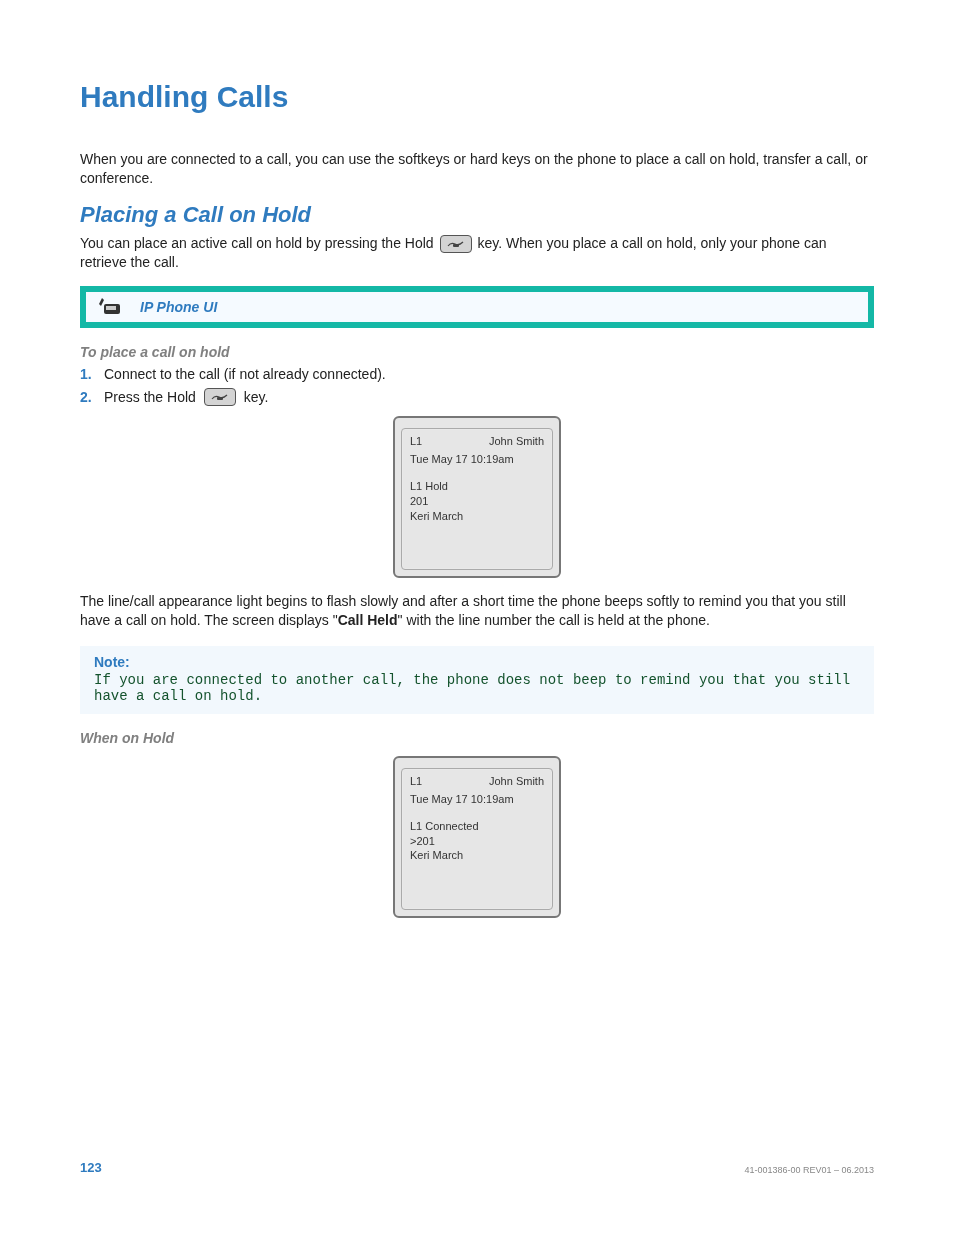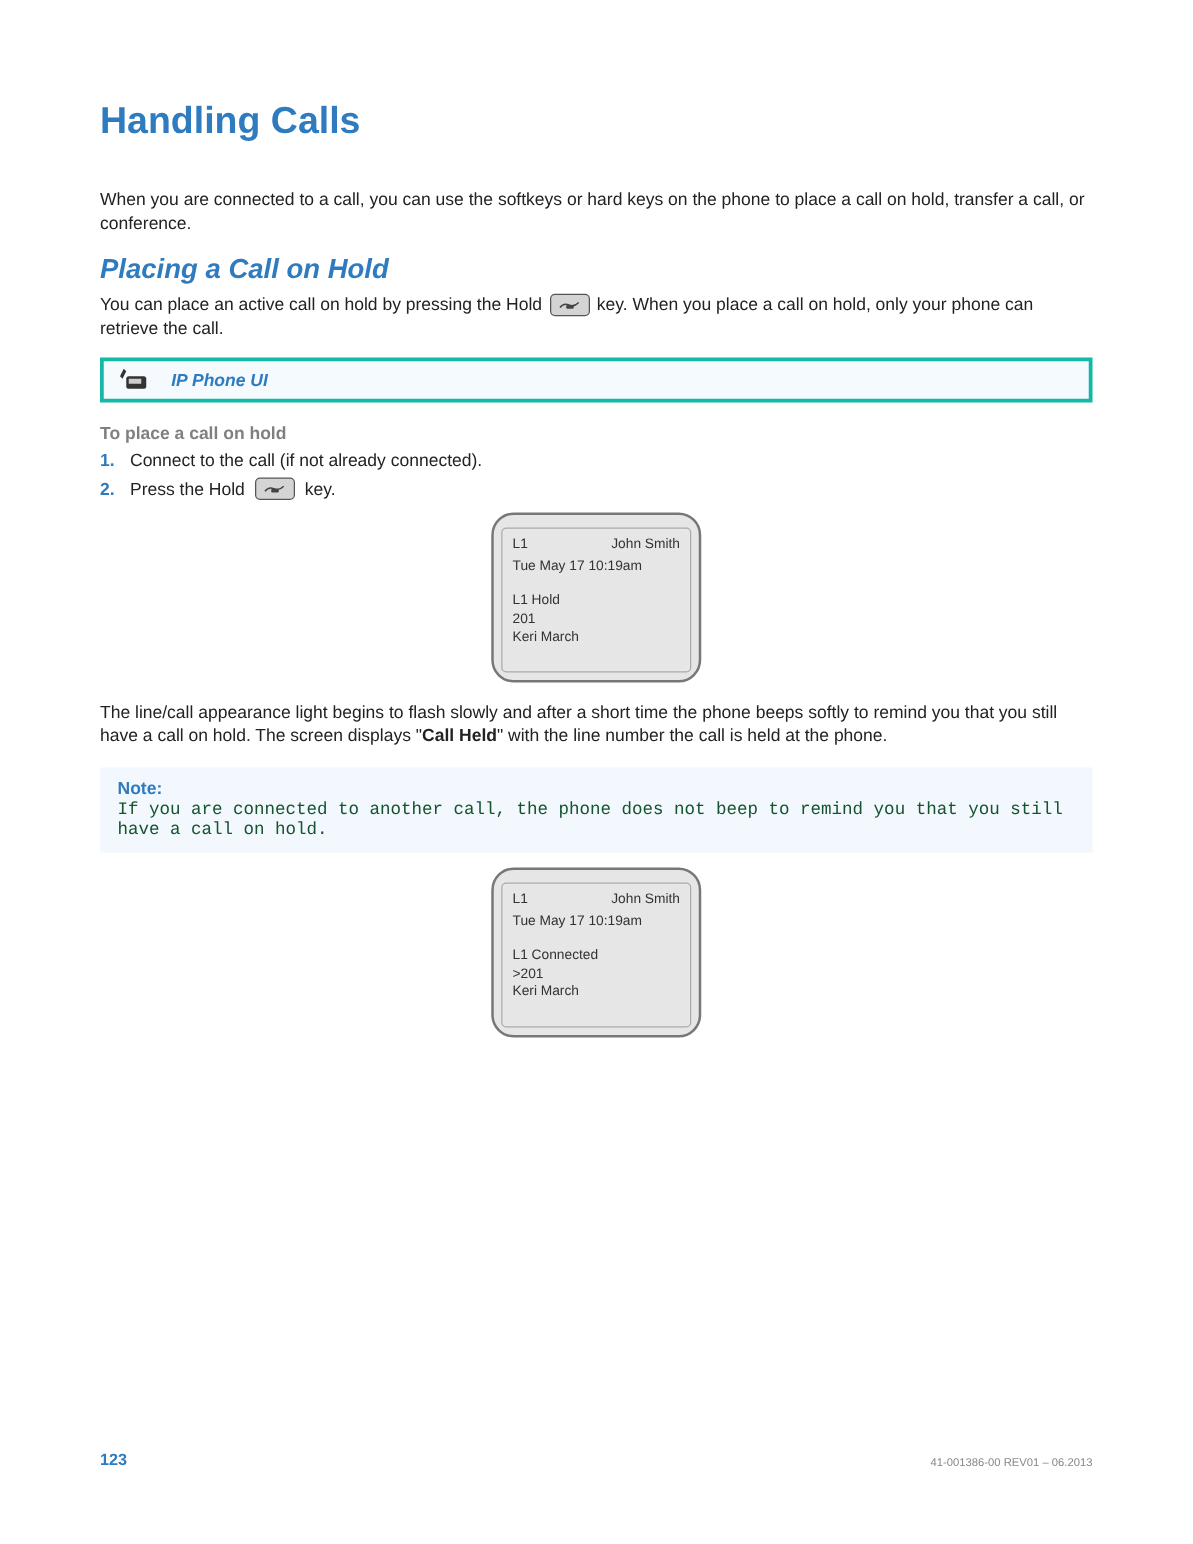--- a/index.html
+++ b/index.html
@@ -30,26 +30,27 @@
   }
   h2.section {
     color: #2f7bbf;
     font-style: italic;
     font-weight: 700;
     font-size: 22px;
     margin: 8px 0 6px 0;
   }
   h3.subsection {
     color: #808080;
+    font-style: italic;
     font-weight: 700;
     font-size: 14px;
     margin: 16px 0 4px 0;
   }
   .ui-bar {
-    border: 3px solid #14b8a6;
+    border: 6px solid #14b8a6;
     background: #f5faff;
     display: flex;
     align-items: center;
     gap: 14px;
     padding: 4px 10px;
     margin: 10px 0 14px 0;
   }
   .ui-bar-label {
     color: #2f7bbf;
     font-style: italic;
@@ -86,23 +87,23 @@
     vertical-align: middle;
   }
   .hold-key svg { display: block; }
   .phone-wrap {
     display: flex;
     justify-content: center;
     margin: 10px 0 14px 0;
   }
   .phone-screen {
     width: 168px;
-    height: 136px;
+    height: 162px;
     border: 2.5px solid #777;
-    border-radius: 18px;
+    border-radius: 6px;
     background: #e6e6e6;
     box-sizing: border-box;
     padding: 10px 6px 6px 6px;
     display: flex;
     flex-direction: column;
   }
   .phone-inner {
     border: 1px solid #aaa;
     border-radius: 4px;
     flex: 1;
@@ -227,20 +228,21 @@
 
   <p class="body">
     <span>The line/call appearance light begins to flash slowly and after a short time the phone beeps softly to remind you that you still have a call on hold. The screen displays "</span><b>Call Held</b><span>" with the line number the call is held at the phone.</span>
   </p>
 
   <div class="note-box">
     <div class="note-label">Note:</div>
     <div class="note-text">If you are connected to another call, the phone does not beep to remind you that you still have a call on hold.</div>
   </div>
 
+  <h3 class="subsection">When on Hold</h3>
 
 
   <div class="phone-wrap">
     <div class="phone-screen">
       <div class="phone-inner">
         <div class="phone-row1">
           <span>L1</span>
           <span>John Smith</span>
         </div>
         <div class="phone-date">Tue May 17 10:19am</div>

